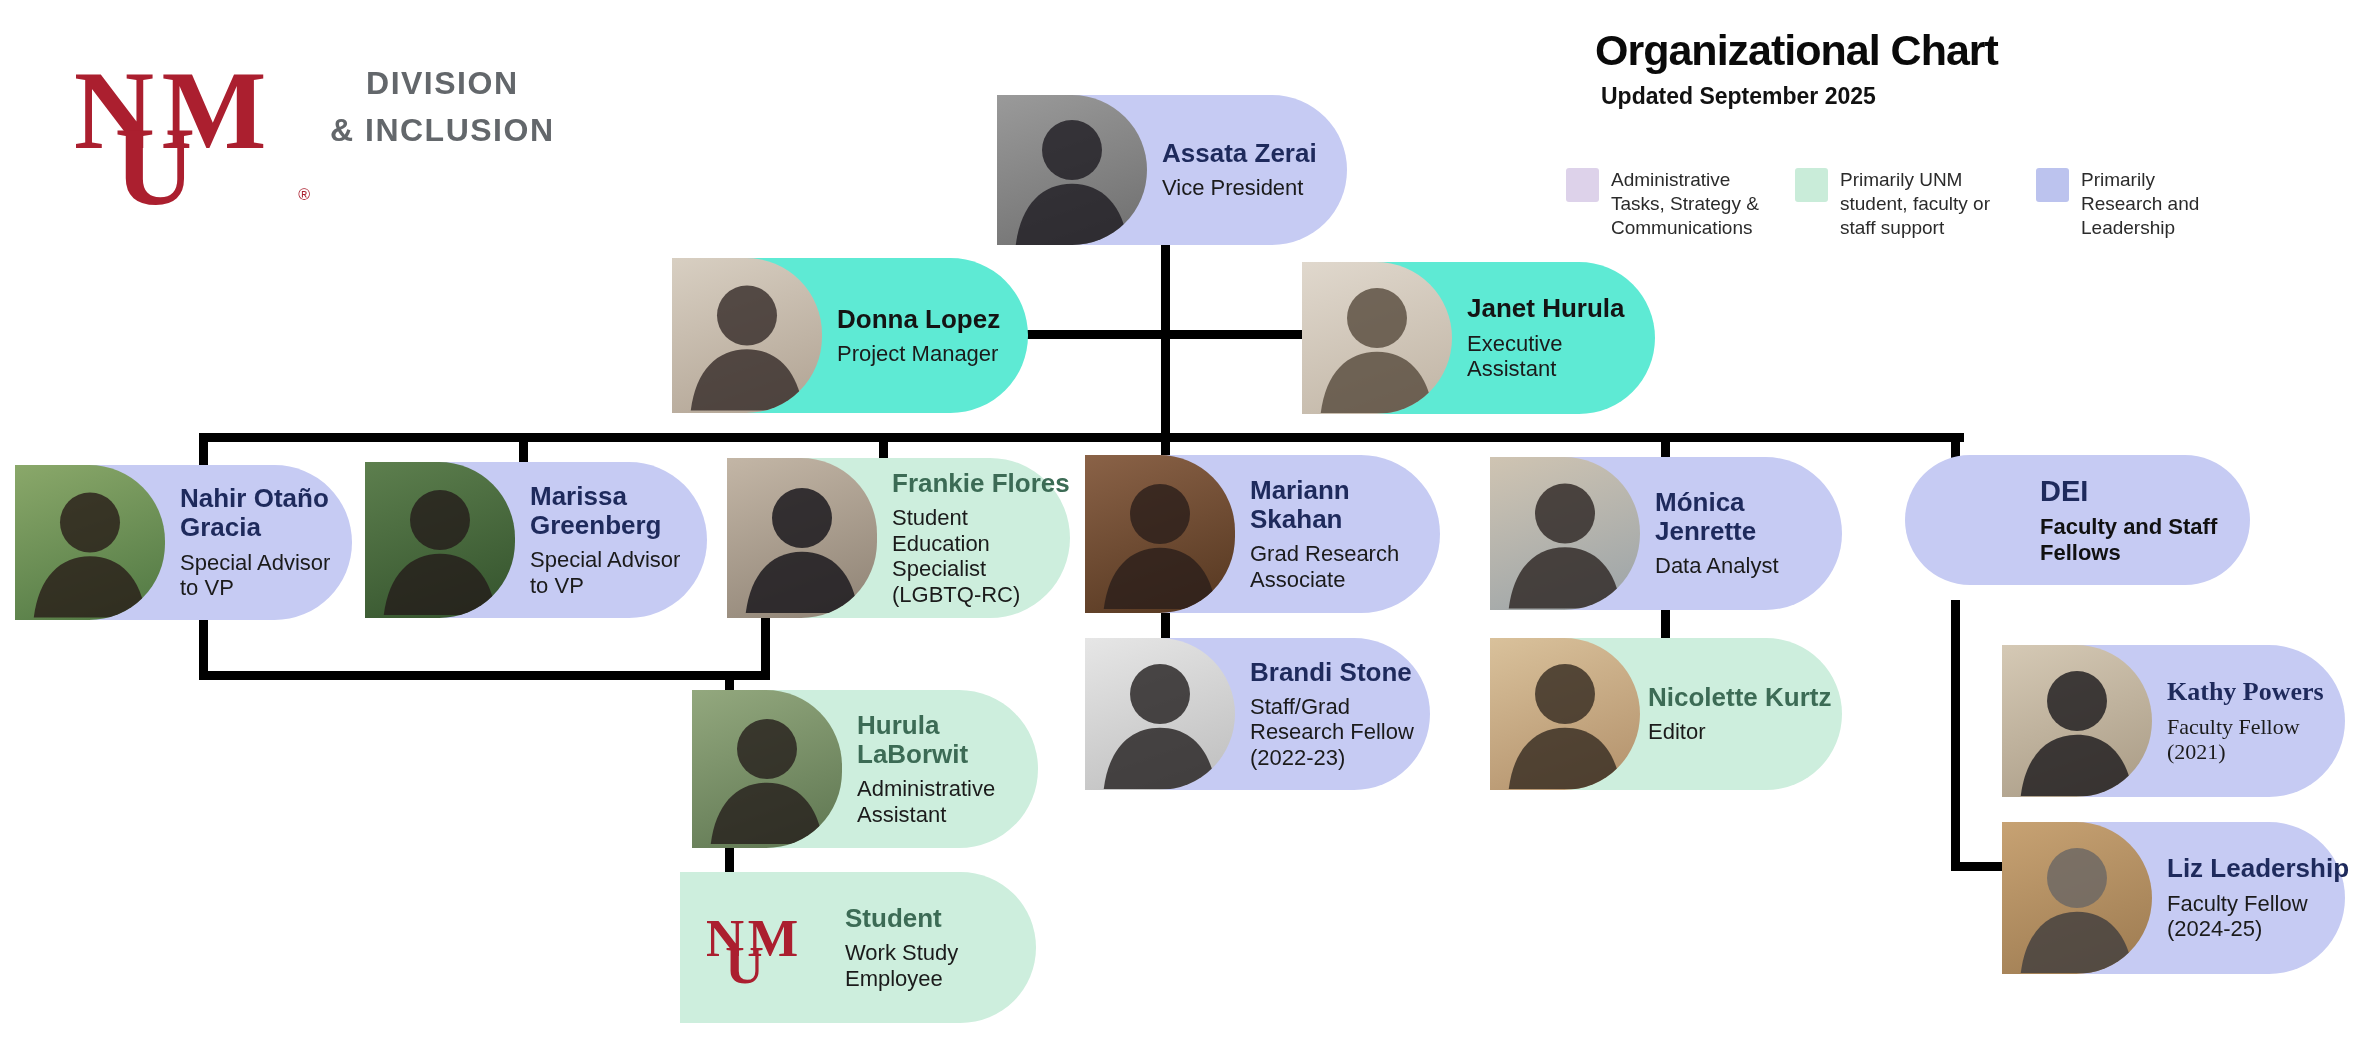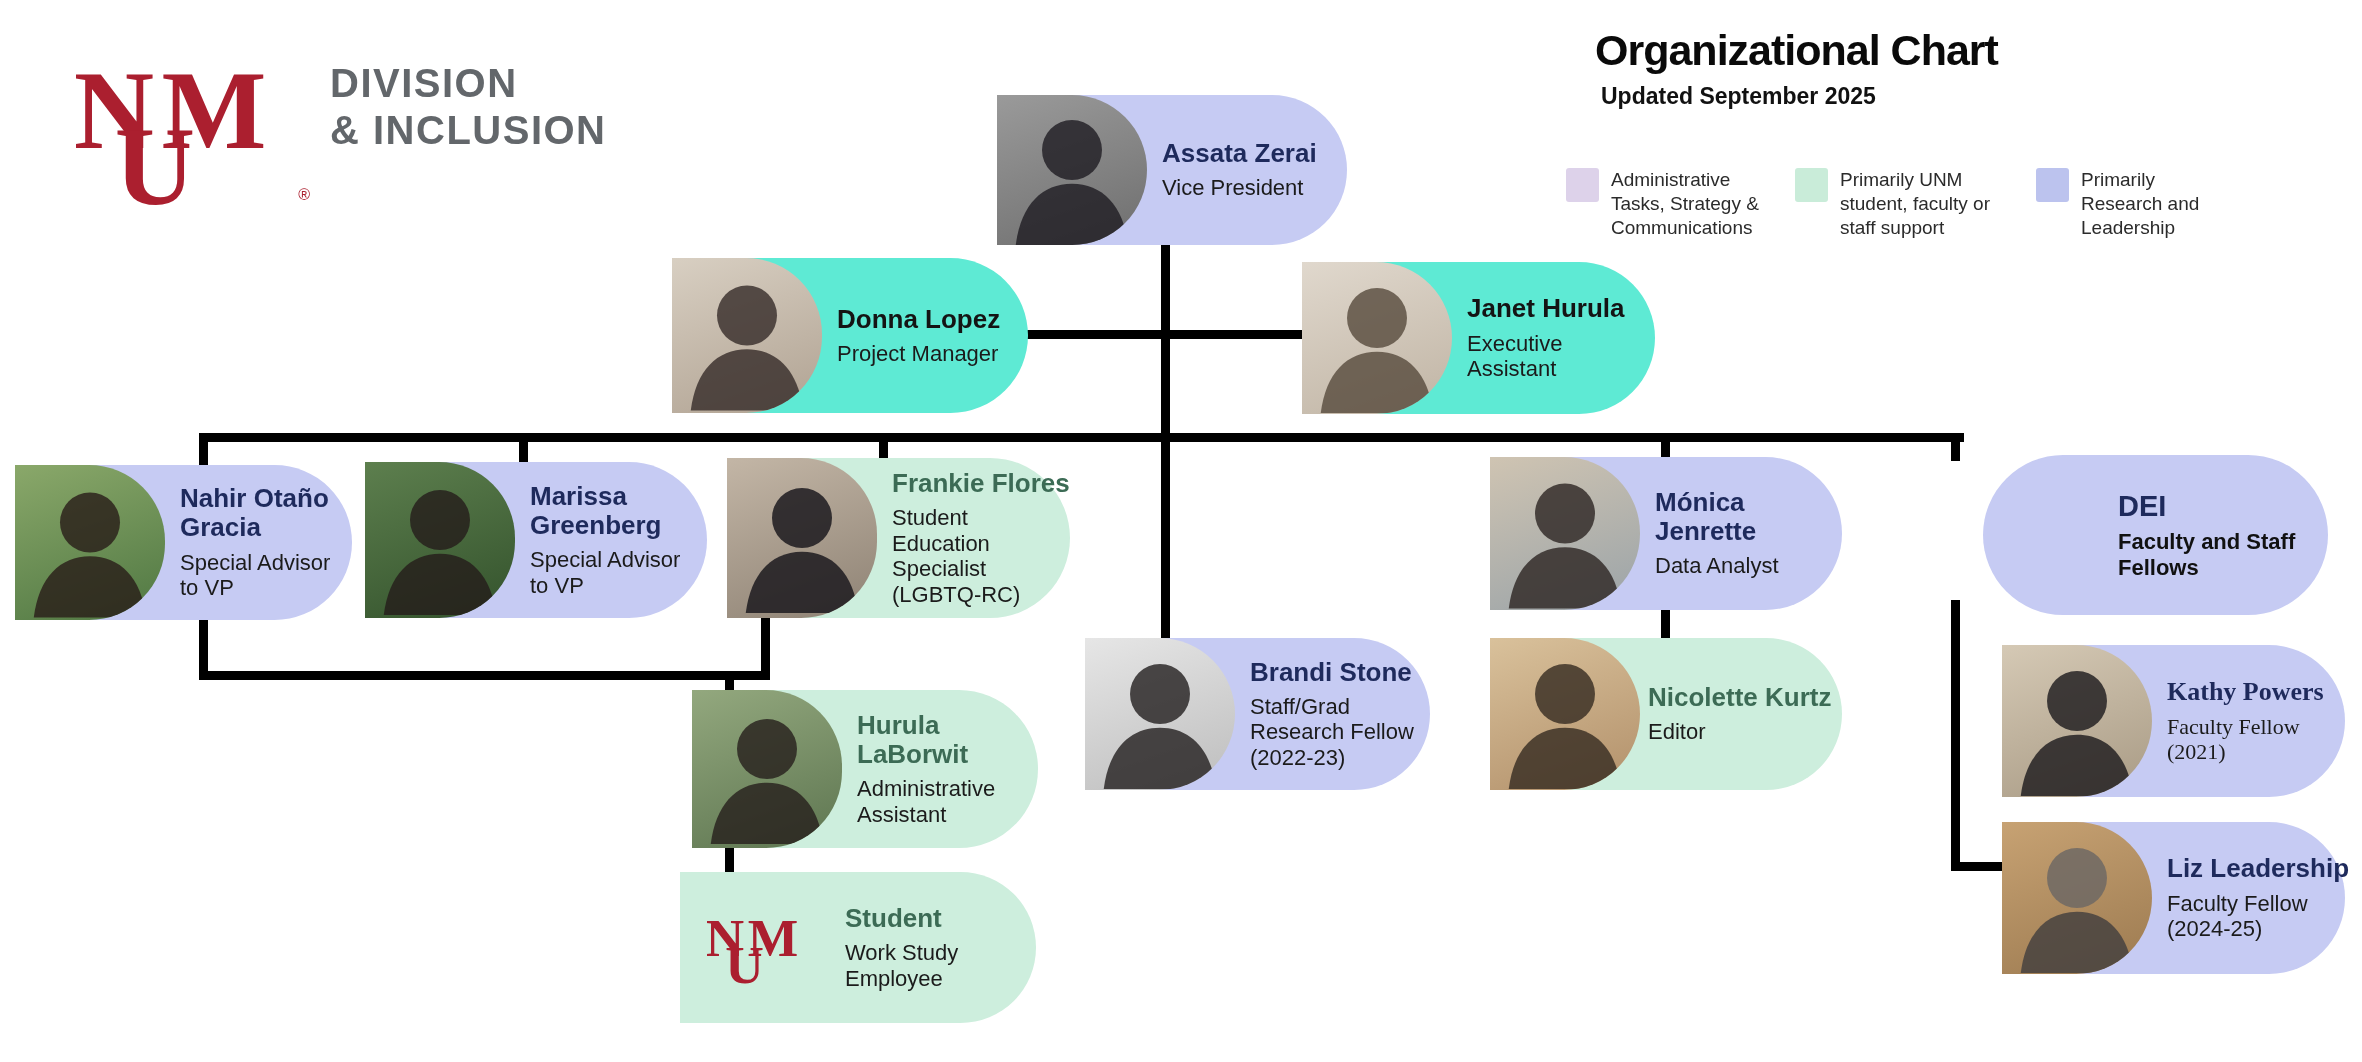--- a/index.html
+++ b/index.html
@@ -5,22 +5,22 @@
   html,body{margin:0;padding:0;background:#ffffff;}
   body{width:2362px;height:1062px;position:relative;overflow:hidden;
        font-family:"Liberation Sans",sans-serif;-webkit-font-smoothing:antialiased;}
   .canvas{position:absolute;inset:0;}
 
   
   .logo-wrap{position:absolute;left:76px;top:52px;width:560px;height:160px;display:flex;align-items:flex-start;}
   .monogram{position:relative;width:218px;height:158px;}
   .monogram svg{display:block;}
   .regmark{position:absolute;right:-16px;bottom:6px;font-size:16px;color:#ab1f2f;}
-  .org-name{margin-left:36px;margin-top:8px;font-weight:bold;font-size:40px;line-height:47px;
-            letter-spacing:1.5px;color:#63676b;}
+  .org-name{margin-left:36px;margin-top:8px;font-weight:bold;font-size:32px;line-height:47px;
+            letter-spacing:1.5px;color:#63676b;text-align:center;}
 
   .title-block{position:absolute;left:1595px;top:26px;width:740px;}
   .page-title{font-size:43px;font-weight:bold;color:#0a0a0a;letter-spacing:-1px;}
   .updated{margin-top:8px;margin-left:6px;font-size:23px;font-weight:bold;color:#111;}
 
   .legend{position:absolute;left:1566px;top:168px;width:790px;display:flex;}
   .legend-item{display:flex;align-items:flex-start;}
   .legend-item .sw{width:33px;height:34px;border-radius:3px;flex:0 0 auto;}
   .sw.admin{background:#ddd2ea;}
   .sw.support{background:#c9ecd9;}
@@ -177,33 +177,43 @@
     <div class="photo" style="background:linear-gradient(160deg,#c3b6a6,#8e8274);">
       <svg viewBox="0 0 120 120">
           <circle cx="60" cy="44" r="24" fill="rgba(28,26,30,.85)"></circle>
           <path d="M60 71 C36 71 19 88 15 120 L105 120 C101 88 84 71 60 71 Z" fill="rgba(28,26,30,.85)"></path>
         </svg>
     </div>
     <div class="nm nowrap">Frankie Flores</div>
     <div class="rl">Student Education Specialist (LGBTQ-RC)</div>
   </div>
 
+  <div class="node cat-research" id="node-mariann" style="left:1085px;top:455px;width:355px;height:158px;">
+    <div class="photo" style="background:linear-gradient(160deg,#8a6247,#54361f);">
+      <svg viewBox="0 0 120 120">
+          <circle cx="60" cy="44" r="24" fill="rgba(42,30,26,.8)"></circle>
+          <path d="M60 71 C36 71 19 88 15 120 L105 120 C101 88 84 71 60 71 Z" fill="rgba(42,30,26,.8)"></path>
+        </svg>
+    </div>
+    <div class="nm">Mariann Skahan</div>
+    <div class="rl">Grad Research Associate</div>
+  </div>
 
   <div class="node cat-research" id="node-monica" style="left:1490px;top:457px;width:352px;height:153px;">
     <div class="photo" style="background:linear-gradient(160deg,#cfc4b2,#9aa3a8);">
       <svg viewBox="0 0 120 120">
           <circle cx="60" cy="44" r="24" fill="rgba(44,36,34,.8)"></circle>
           <path d="M60 71 C36 71 19 88 15 120 L105 120 C101 88 84 71 60 71 Z" fill="rgba(44,36,34,.8)"></path>
         </svg>
     </div>
     <div class="nm">Mónica Jenrette</div>
     <div class="rl">Data Analyst</div>
   </div>
 
-  <div class="node cat-research" id="node-dei" style="left:1983px;top:455px;width:345px;height:160px;">
+  <div class="node cat-research" id="node-dei" style="left:1905px;top:455px;width:345px;height:130px;">
     <div class="nm">DEI</div>
     <div class="rl">Faculty and Staff Fellows</div>
   </div>
 
   <div class="node cat-support" id="node-sophie" style="left:692px;top:690px;width:346px;height:158px;">
     <div class="photo" style="background:linear-gradient(160deg,#93a87e,#5d7550);">
       <svg viewBox="0 0 120 120">
           <circle cx="60" cy="44" r="24" fill="rgba(38,30,28,.8)"></circle>
           <path d="M60 71 C36 71 19 88 15 120 L105 120 C101 88 84 71 60 71 Z" fill="rgba(38,30,28,.8)"></path>
         </svg>

